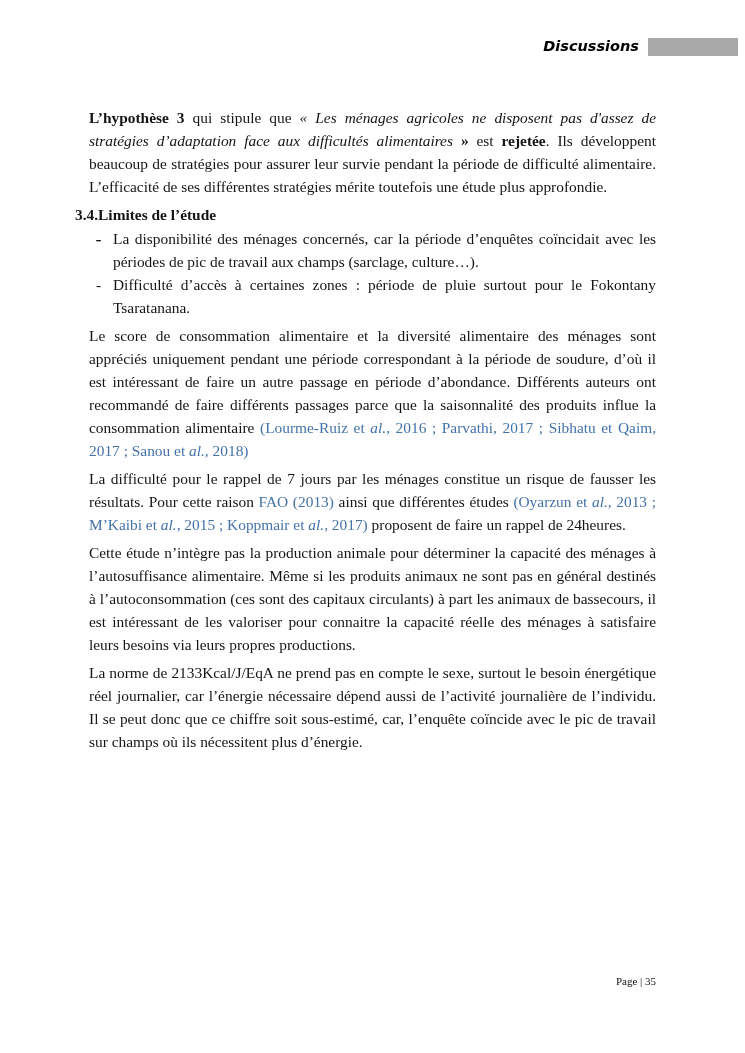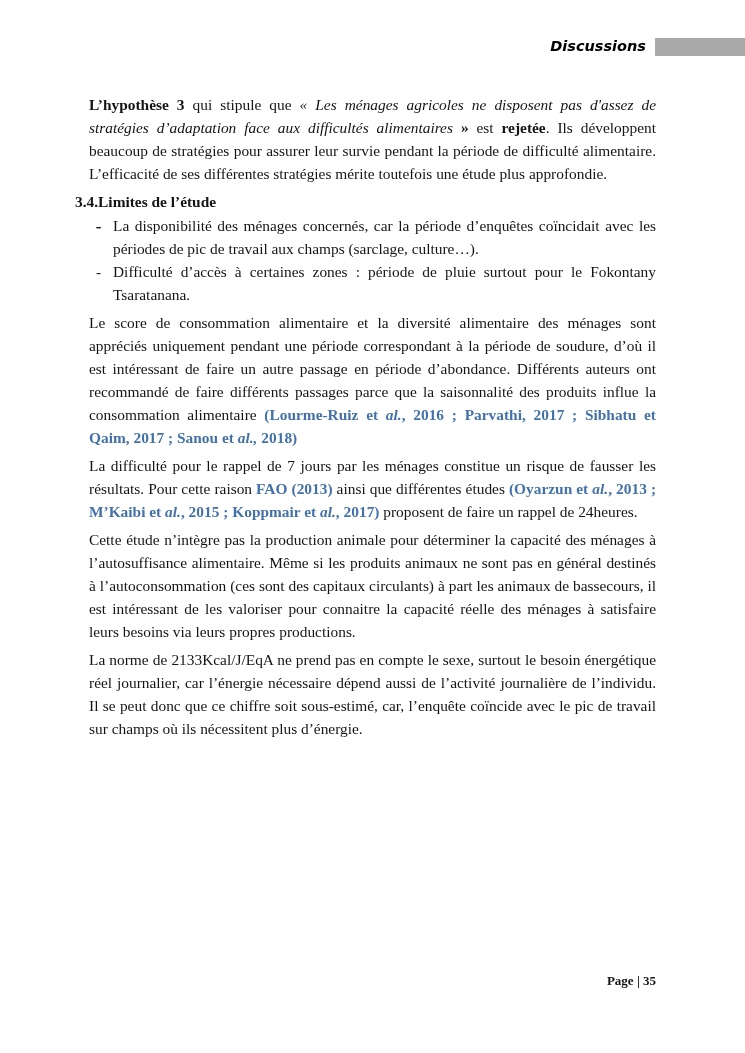--- a/index.html
+++ b/index.html
@@ -8,59 +8,59 @@
     width:745px;height:1053px;
     margin:0 auto;
     background:#ffffff;
     font-family:"Liberation Serif", serif;
     font-size:15.4px;
     line-height:23px;
     color:#141414;
     overflow:hidden;
   }
   
-  .running-header{position:absolute;top:36px;left:0;right:0;height:22px;}
+  .running-header{position:absolute;top:36px;left:0;right:7px;height:22px;}
   .running-title{
     position:absolute;right:99px;top:1px;
     font-family:"DejaVu Sans", sans-serif;
     font-weight:bold;font-style:italic;
     font-size:14.5px;line-height:18px;
     color:#000;
     white-space:nowrap;
   }
   .header-bar{
     position:absolute;right:0;top:2px;
     width:90px;height:18px;
     background:var(--bar-gray,#a9a9a9);
   }
   
   .content{
-    position:absolute;left:75px;top:93px;width:581px;
+    position:absolute;left:75px;top:106px;width:581px;
     text-align:justify;
   }
   .content p{margin:0 0 5px 14px;}
   .content h2{
     font-size:15.4px;line-height:23px;
     font-weight:bold;margin:2px 0 1px 0;
   }
   ul.obstacle-list{
     list-style:none;margin:0 0 5px 14px;padding:0;
   }
   ul.obstacle-list li{
     position:relative;padding-left:24px;margin:0;
   }
   ul.obstacle-list .dash{
     position:absolute;left:7px;top:0;
   }
   .b{font-weight:bold;}
   .i{font-style:italic;}
-  .blue{color:var(--citation-blue,#4472a8);font-weight:bold;}
+  .blue{color:var(--citation-blue,#4472a8);}
   .footer{
     position:absolute;top:971px;right:89px;
-    font-weight:bold;font-size:13px;line-height:20px;
+    font-weight:normal;font-size:11px;line-height:20px;
     white-space:nowrap;
   }
 </style>
 </head>
 <body>
 
 <div class="page">
 
   <div class="running-header">
     <div class="running-title">Discussions</div>

